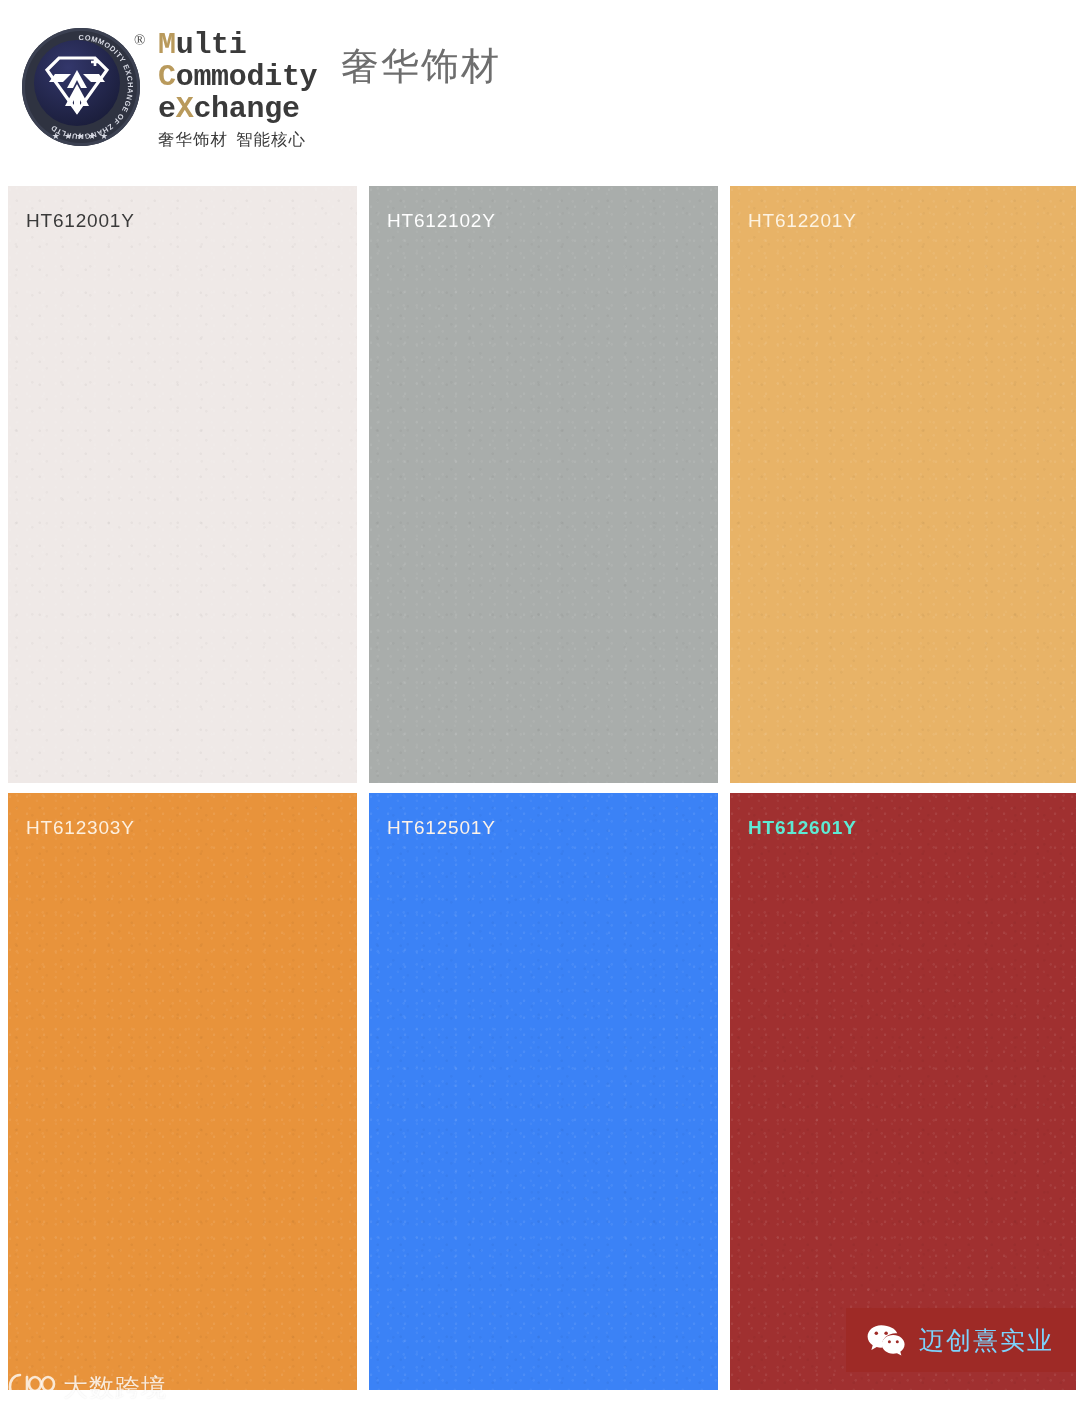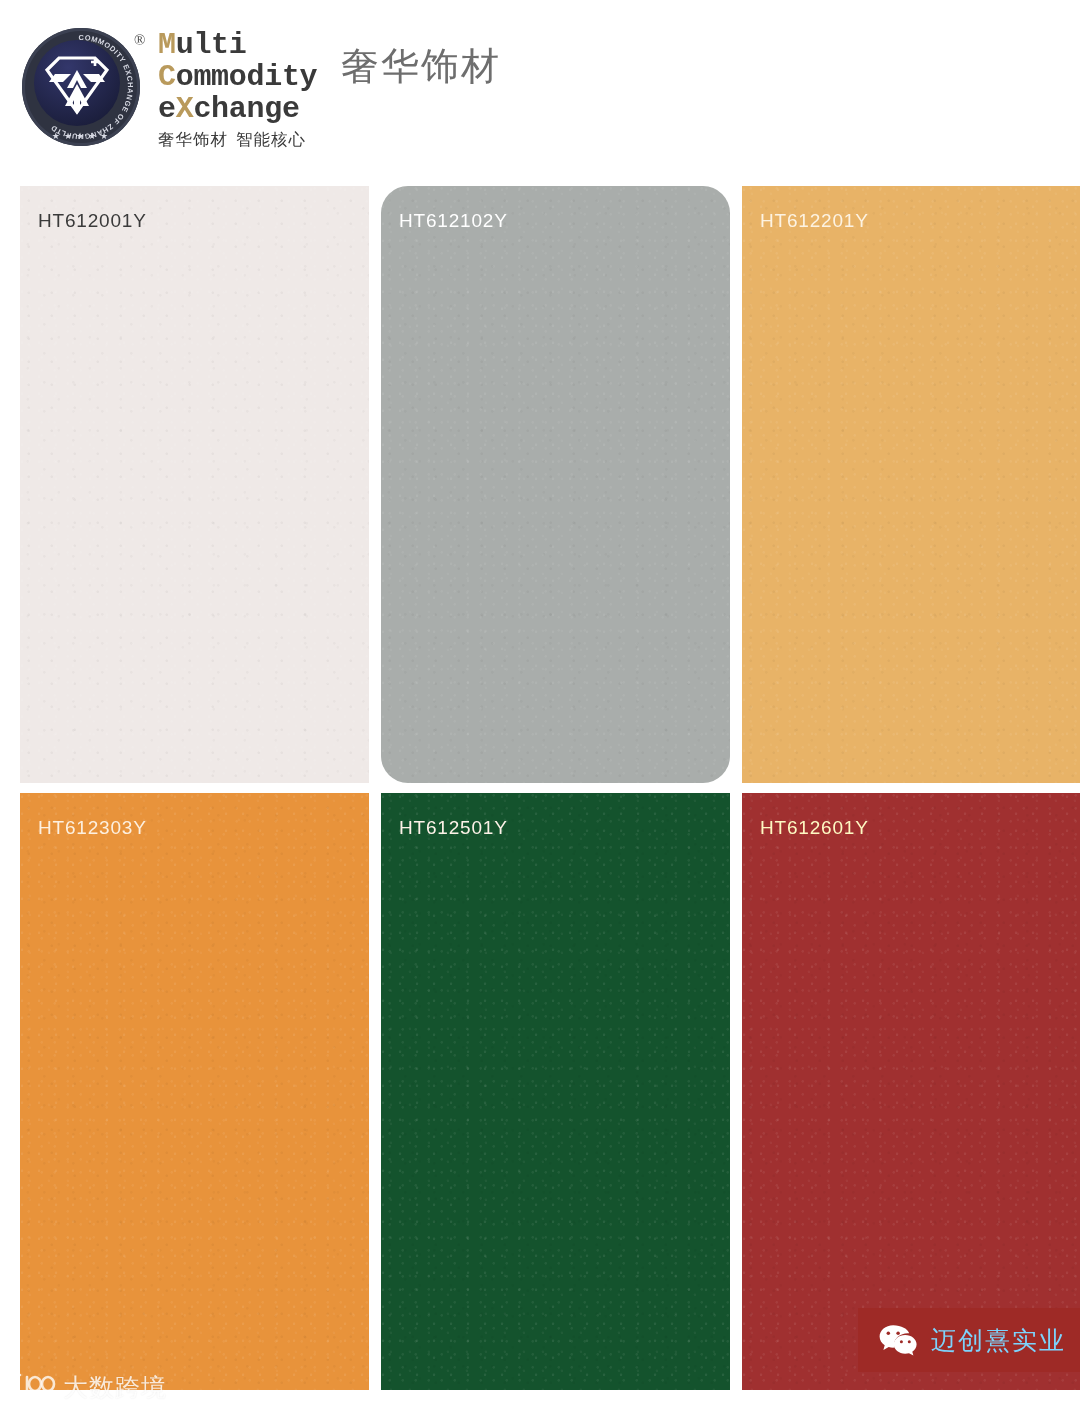--- a/index.html
+++ b/index.html
@@ -145,21 +145,21 @@
     color: #9a9a9a;
     letter-spacing: 0.6px;
     line-height: 1.1;
     white-space: nowrap;
     font-weight: normal;
   }
 
   
   .swatch-grid {
     position: absolute;
-    left: 20px;
+    left: 8px;
     top: 186px;
     width: 1044px;
     height: 1076px;
     display: grid;
     grid-template-columns: 349px 349px 346px;
     grid-template-rows: 597px 597px;
     gap: 10px 12px;
   }
   .swatch {
     position: relative;
@@ -285,38 +285,38 @@
     <div class="title-cn">奢华饰材</div>
   </div>
 </div>
 
 <div class="swatch-grid">
 
   <div class="swatch" style="background: rgb(239, 233, 231);">
     <div class="swatch-code" style="color: rgb(58, 58, 58);">HT612001Y</div>
   </div>
 
-  <div class="swatch" style="background: rgb(169, 173, 171); border-radius: 27px;">
+  <div class="swatch" style="background: rgb(169, 173, 171);">
     <div class="swatch-code" style="color: rgb(255, 255, 255);">HT612102Y</div>
   </div>
 
   <div class="swatch" style="background: rgb(232, 179, 103);">
     <div class="swatch-code" style="color: rgb(253, 243, 226);">HT612201Y</div>
   </div>
 
   <div class="swatch" style="background: rgb(232, 147, 59); text-align: center;">
     <div class="swatch-code" style="color: rgb(253, 240, 224);">HT612303Y</div>
   </div>
 
-  <div class="swatch" style="background: #14532d;">
+  <div class="swatch" style="background: #3b82f6;">
     <div class="swatch-code" style="color: rgb(253, 242, 232);">HT612501Y</div>
   </div>
 
   <div class="swatch" style="background: rgb(160, 48, 48);">
-    <div class="swatch-code" style="color: #fef9c3;">HT612601Y</div>
+    <div class="swatch-code" style="color: #5eead4; font-weight: bold;">HT612601Y</div>
 
     <div class="wechat-badge" style="background: rgb(158, 42, 38);">
       <svg class="wechat-icon" viewBox="0 0 40 34">
         <path d="M15.2 2.2 C7.6 2.2 1.6 7.3 1.6 13.5 c0 3.5 2 6.7 5.1 8.8 L5.4 27 l5.3-2.9 c1.4 0.4 2.9 0.6 4.5 0.6 0.5 0 1 0 1.5-0.1 -0.4-1 -0.6-2.1 -0.6-3.2 0-6.2 6.1-11.2 13.6-11.2 0.5 0 1 0 1.5 0.1 C29.9 5.9 23.3 2.2 15.2 2.2 Z" fill="#ffffff"></path>
         <circle cx="10.3" cy="10.2" r="1.75" fill="#9E2A26"></circle>
         <circle cx="20.1" cy="10.2" r="1.75" fill="#9E2A26"></circle>
         <path d="M38.6 21.3 c0-5.2 -5.1-9.4 -11.4-9.4 -6.3 0-11.4 4.2 -11.4 9.4 0 5.2 5.1 9.4 11.4 9.4 1.3 0 2.6-0.2 3.8-0.5 l4.4 2.4 -1.1-3.9 c2.6-1.7 4.3-4.3 4.3-7.4 Z" fill="#ffffff"></path>
         <circle cx="23.4" cy="18.7" r="1.5" fill="#9E2A26"></circle>
         <circle cx="31.3" cy="18.7" r="1.5" fill="#9E2A26"></circle>
       </svg>

